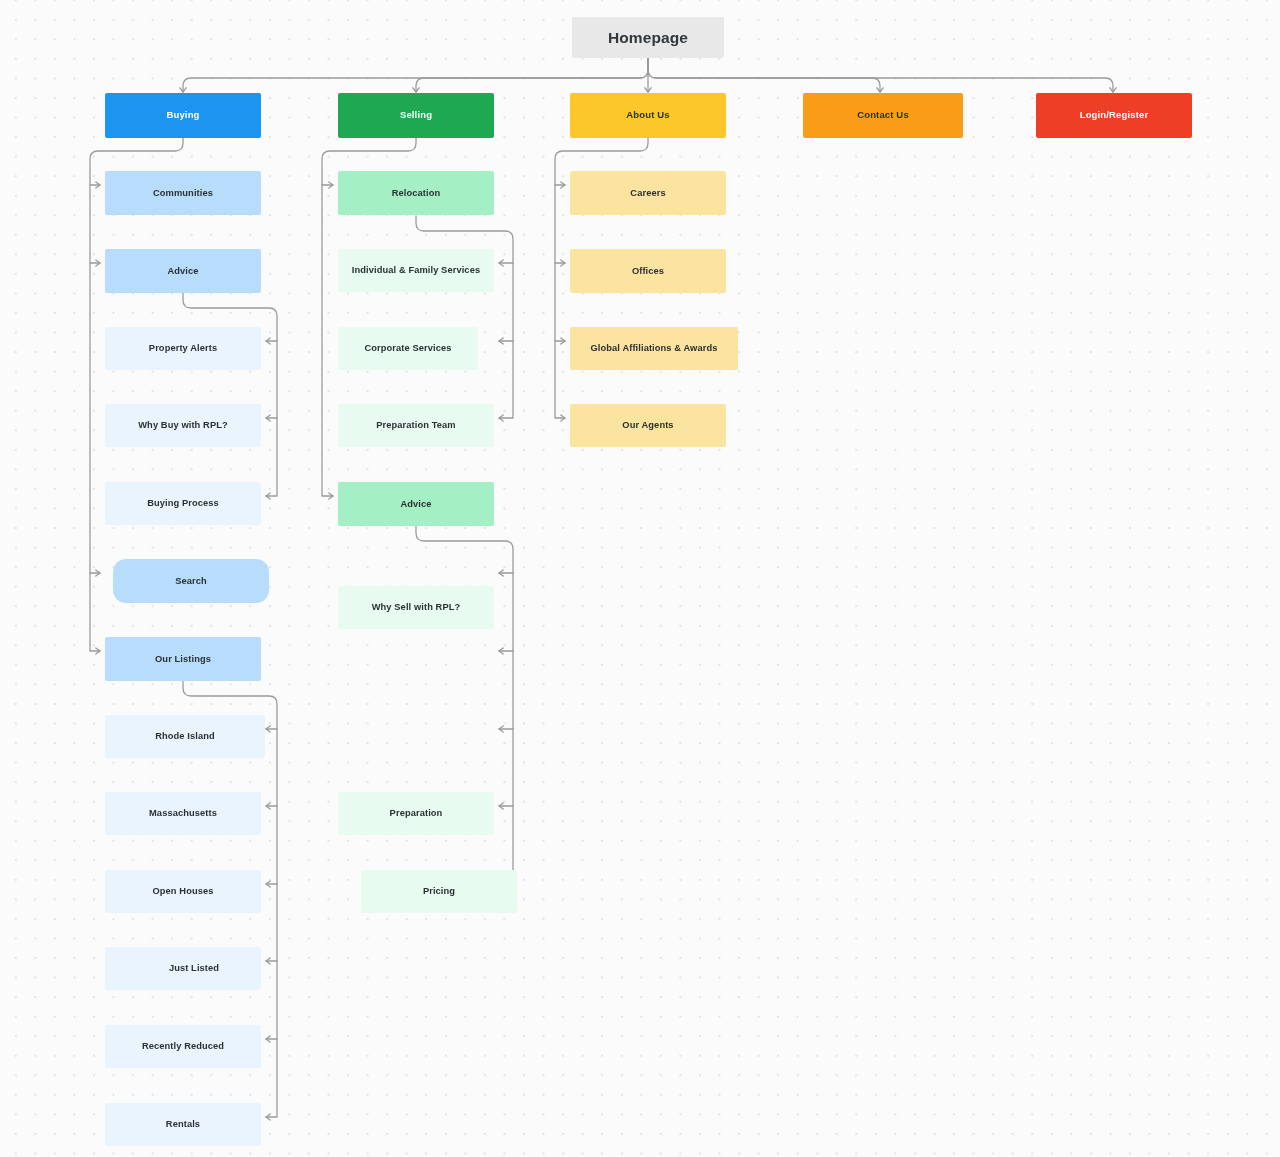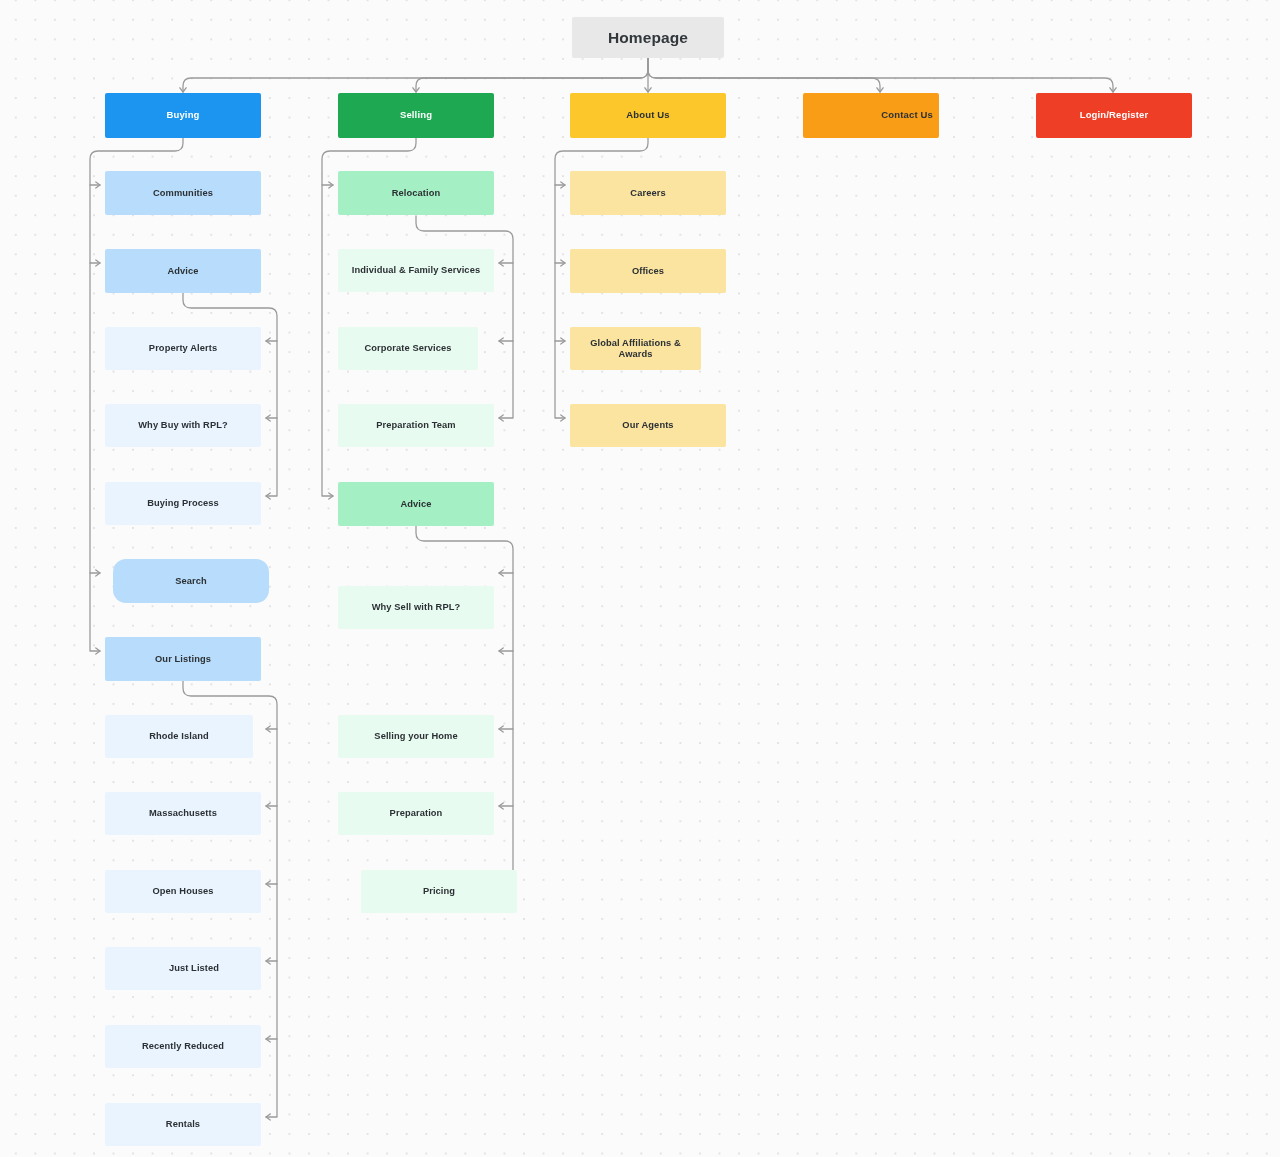--- a/index.html
+++ b/index.html
@@ -126,21 +126,21 @@
 
   <div class="node n-l1" style="left:105px; top:93px; width:156px; height:45px; background:#1b95ef; color:#ffffff;">
     <span>Buying</span>
   </div>
   <div class="node n-l1" style="left:338px; top:93px; width:156px; height:45px; background:#1da851; color:#ffffff;">
     <span>Selling</span>
   </div>
   <div class="node n-l1" style="left:570px; top:93px; width:156px; height:45px; background:#fbc72b; color:#2b3034;">
     <span>About Us</span>
   </div>
-  <div class="node n-l1" style="left:803px; top:93px; width:136px; height:45px; background:#f99d16; color:#2b3034;justify-content:flex-end;">
+  <div class="node n-l1" style="left:803px; top:93px; width:160px; height:45px; background:#f99d16; color:#2b3034;">
     <span>Contact Us</span>
   </div>
   <div class="node n-l1" style="left:1036px; top:93px; width:156px; height:45px; background:#ee3e26; color:#ffffff;">
     <span>Login/Register</span>
   </div>
 
   <div class="node n-l2" style="left:105px; top:171px; width:156px; height:44px; background:#b8dcfb;">
     <span>Communities</span>
   </div>
   <div class="node n-l2" style="left:105px; top:249px; width:156px; height:44px; background:#b8dcfb;">
@@ -154,21 +154,21 @@
   </div>
   <div class="node n-l3" style="left:105px; top:482px; width:156px; height:43px; background:#eaf4fe;">
     <span>Buying Process</span>
   </div>
   <div class="node n-l2" style="left:113px; top:559px; width:156px; height:44px; background:#b8dcfb;border-radius:13px;">
     <span>Search</span>
   </div>
   <div class="node n-l2" style="left:105px; top:637px; width:156px; height:44px; background:#b8dcfb;">
     <span>Our Listings</span>
   </div>
-  <div class="node n-l3" style="left:105px; top:715px; width:148px; height:43px; background:#eaf4fe;">
+  <div class="node n-l3" style="left:105px; top:715px; width:160px; height:43px; background:#eaf4fe;">
     <span>Rhode Island</span>
   </div>
   <div class="node n-l3" style="left:105px; top:792px; width:156px; height:43px; background:#eaf4fe;">
     <span>Massachusetts</span>
   </div>
   <div class="node n-l3" style="left:105px; top:870px; width:156px; height:43px; background:#eaf4fe;">
     <span>Open Houses</span>
   </div>
   <div class="node n-l3" style="left:105px; top:947px; width:156px; height:43px; background:#eaf4fe;padding-left:28px;">
     <span>Just Listed</span>
@@ -191,36 +191,33 @@
   </div>
   <div class="node n-l3" style="left:338px; top:404px; width:156px; height:43px; background:#e8fbf0;">
     <span>Preparation Team</span>
   </div>
   <div class="node n-l2" style="left:338px; top:482px; width:156px; height:44px; background:#a4efc4;">
     <span>Advice</span>
   </div>
   <div class="node n-l3" style="left:338px; top:586px; width:156px; height:43px; background:#e8fbf0;">
     <span>Why Sell with RPL?</span>
   </div>
-  <div class="node n-l3" style="left:338px; top:715px; width:156px; height:43px; background:#e8fbf0;">
-    <span>Selling your Home</span>
-  </div>
   <div class="node n-l3" style="left:338px; top:792px; width:156px; height:43px; background:#e8fbf0;">
     <span>Preparation</span>
   </div>
   <div class="node n-l3" style="left:338px; top:870px; width:156px; height:43px; background:#e8fbf0;margin-left:23px;">
     <span>Pricing</span>
   </div>
 
   <div class="node n-l2" style="left:570px; top:171px; width:156px; height:44px; background:#fbe3a0;">
     <span>Careers</span>
   </div>
   <div class="node n-l2" style="left:570px; top:249px; width:156px; height:44px; background:#fbe3a0;">
     <span>Offices</span>
   </div>
-  <div class="node n-l2" style="left:570px; top:327px; width:131px; height:43px; background:#fbe3a0;">
+  <div class="node n-l2" style="left:570px; top:327px; width:168px; height:43px; background:#fbe3a0;">
     <span>Global Affiliations &amp; Awards</span>
   </div>
   <div class="node n-l2" style="left:570px; top:404px; width:156px; height:43px; background:#fbe3a0;">
     <span>Our Agents</span>
   </div>
 
 </div>
 
 </body></html>

